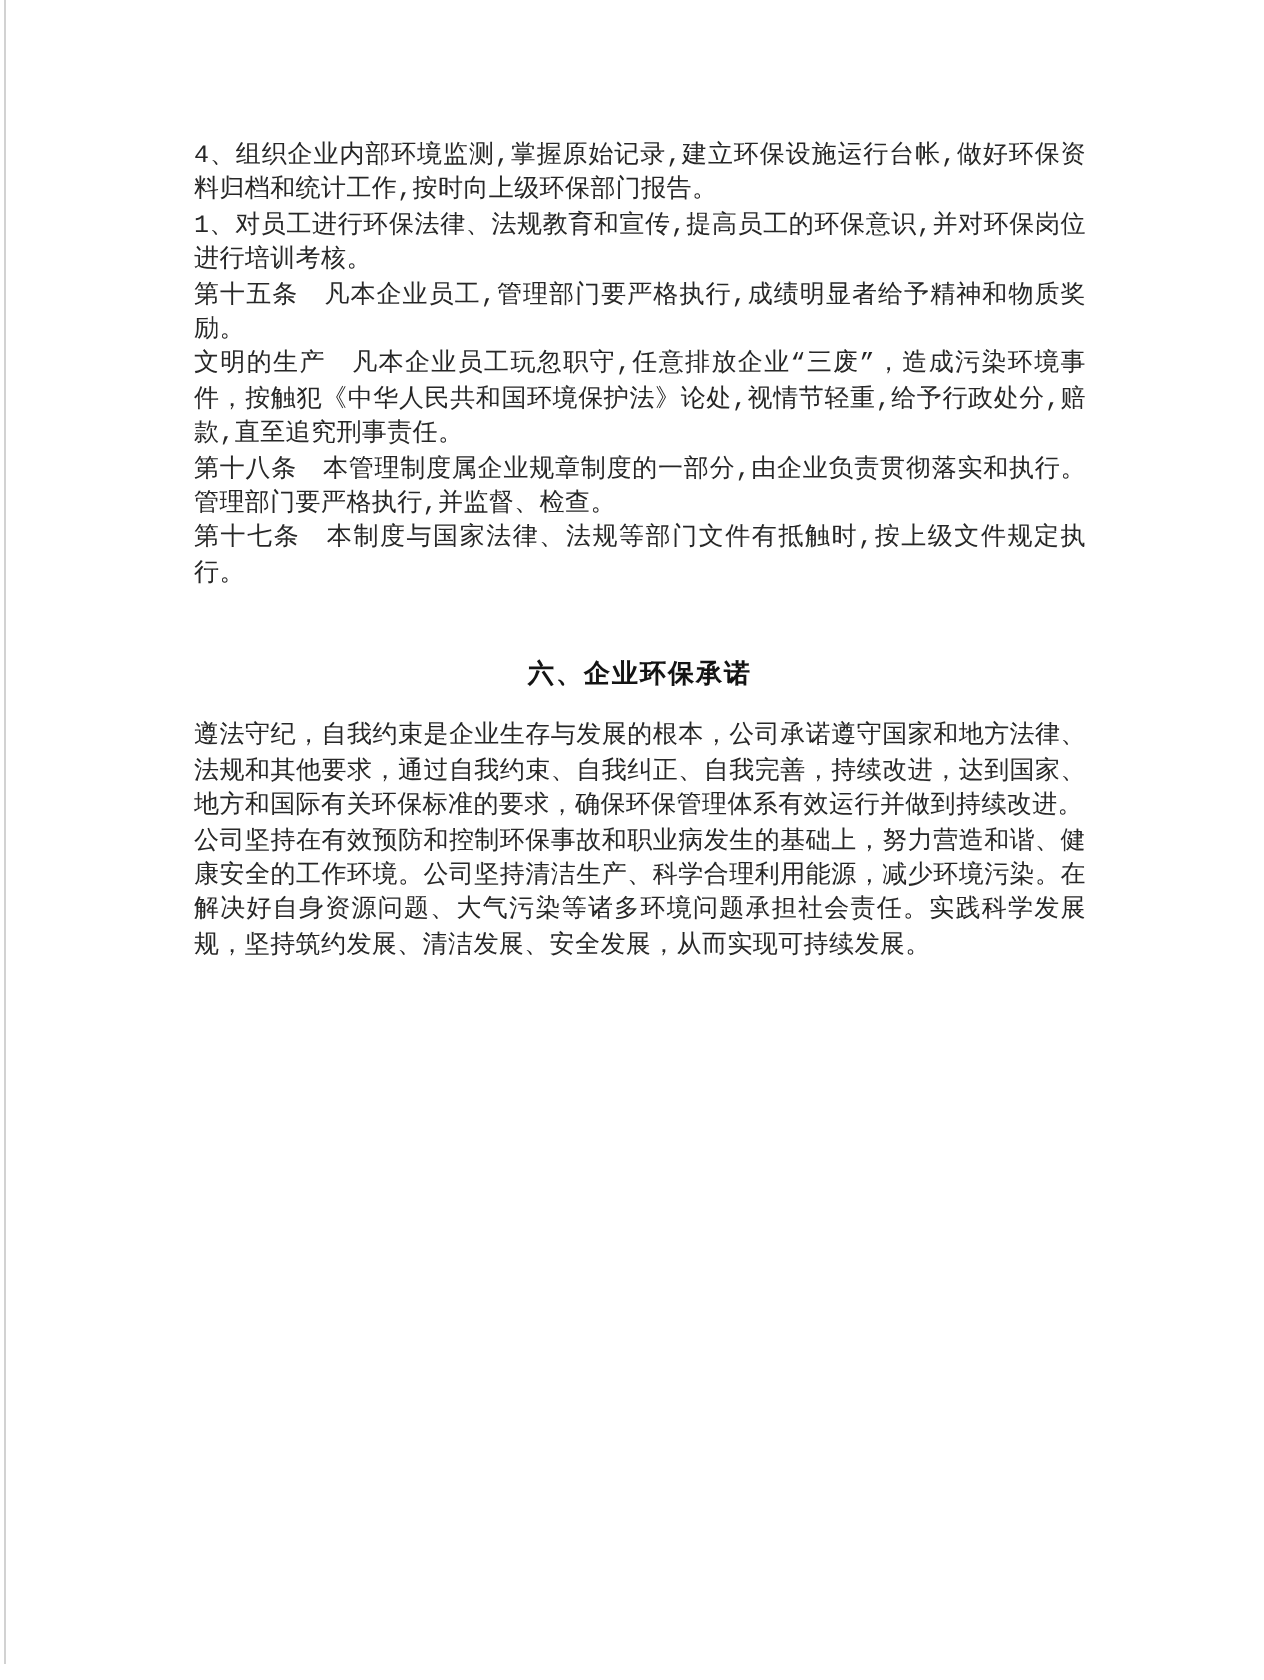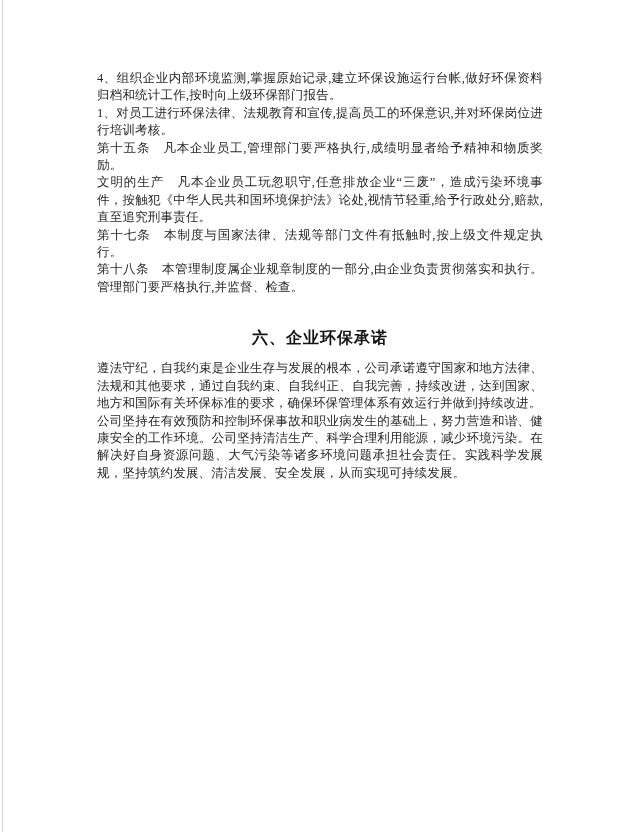--- a/index.html
+++ b/index.html
@@ -6,21 +6,21 @@
     margin: 0;
     padding: 0;
     background: #ffffff;
   }
   .page {
     position: relative;
     width: 632px;
     height: 840px;
     background: #ffffff;
     overflow: hidden;
-    font-family: Liberation Serif, serif;
+    font-family: Liberation Mono, monospace;
   }
   .page-edge-line {
     position: absolute;
     left: 2px;
     top: 0;
     width: 1px;
     height: 832px;
     background: #d2d2d2;
   }
   .content {
@@ -34,43 +34,43 @@
     padding: 0;
     font-size: 12.5px;
     line-height: 17.4px;
     color: #272727;
     text-align: justify;
     overflow-wrap: break-word;
     letter-spacing: 0.2px;
   }
   .section-title {
     margin: 31px 0 11px 0;
-    font-size: 16px;
+    font-size: 13px;
     line-height: 22px;
     font-weight: bold;
     color: #141414;
     text-align: center;
     letter-spacing: 1px;
   }
 </style>
 </head>
 <body>
 
 <div class="page">
   <div class="page-edge-line"></div>
 
   <div class="content">
 
     <div class="body-text">
       <p>4、组织企业内部环境监测,掌握原始记录,建立环保设施运行台帐,做好环保资料归档和统计工作,按时向上级环保部门报告。</p>
       <p>1、对员工进行环保法律、法规教育和宣传,提高员工的环保意识,并对环保岗位进行培训考核。</p>
       <p>第十五条　凡本企业员工,管理部门要严格执行,成绩明显者给予精神和物质奖励。</p>
       <p>文明的生产　凡本企业员工玩忽职守,任意排放企业“三废”，造成污染环境事件，按触犯《中华人民共和国环境保护法》论处,视情节轻重,给予行政处分,赔款,直至追究刑事责任。</p>
+      <p>第十八条　本管理制度属企业规章制度的一部分,由企业负责贯彻落实和执行。管理部门要严格执行,并监督、检查。</p>
       <p>第十七条　本制度与国家法律、法规等部门文件有抵触时,按上级文件规定执行。</p>
-      <p>第十八条　本管理制度属企业规章制度的一部分,由企业负责贯彻落实和执行。管理部门要严格执行,并监督、检查。</p>
     </div>
 
     <h2 class="section-title">六、企业环保承诺</h2>
 
     <div class="body-text">
       <p>遵法守纪，自我约束是企业生存与发展的根本，公司承诺遵守国家和地方法律、法规和其他要求，通过自我约束、自我纠正、自我完善，持续改进，达到国家、地方和国际有关环保标准的要求，确保环保管理体系有效运行并做到持续改进。</p>
       <p>公司坚持在有效预防和控制环保事故和职业病发生的基础上，努力营造和谐、健康安全的工作环境。公司坚持清洁生产、科学合理利用能源，减少环境污染。在解决好自身资源问题、大气污染等诸多环境问题承担社会责任。实践科学发展规，坚持筑约发展、清洁发展、安全发展，从而实现可持续发展。</p>
     </div>
 
   </div>

